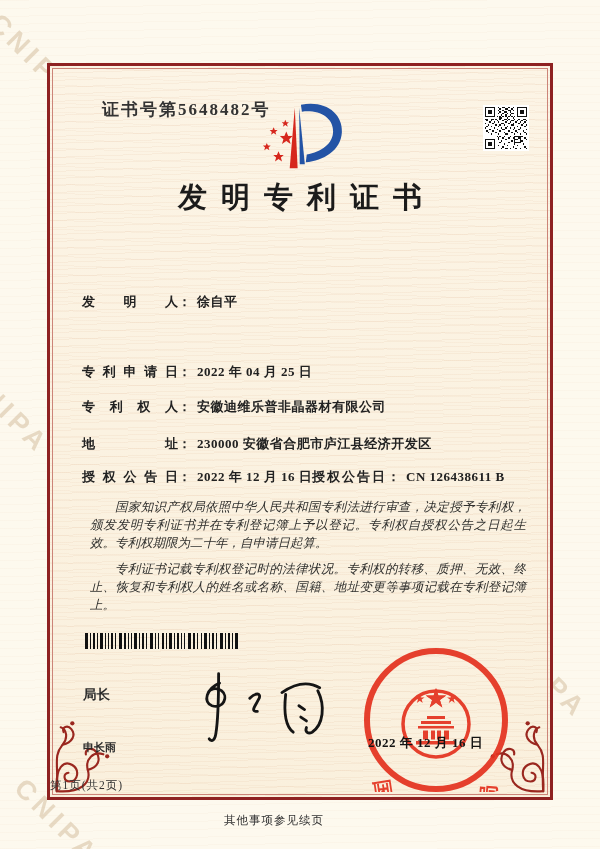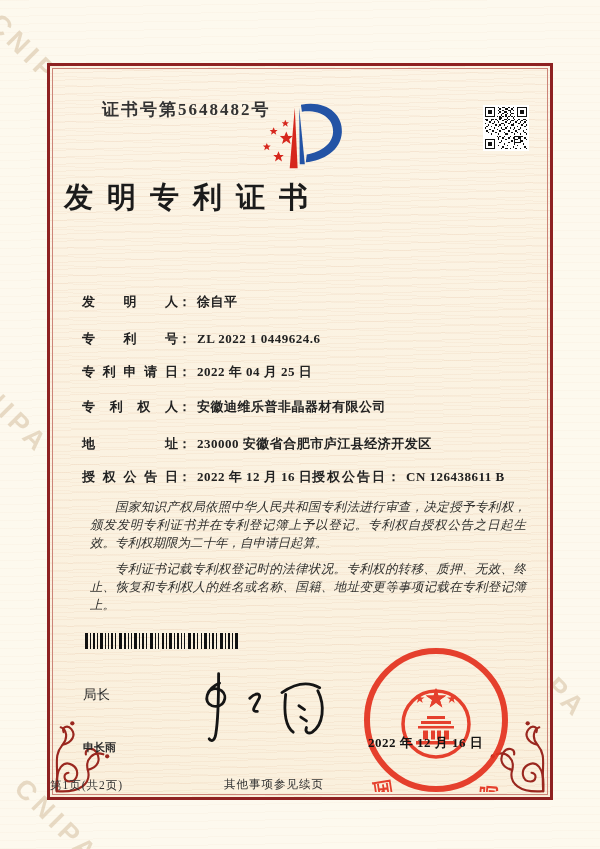--- a/index.html
+++ b/index.html
@@ -25,43 +25,43 @@
     background:
       repeating-linear-gradient(178deg, rgba(214,160,120,0.10) 0 1px, transparent 1px 7px),
       repeating-linear-gradient(2deg, rgba(214,160,120,0.08) 0 1px, transparent 1px 9px),
       linear-gradient(#fcf4e5,#faf0dd);
     z-index:2;
   }
   .frame-inner{position:absolute;inset:2px;border:1px solid #cc8478;pointer-events:none;}
   .cert-no{position:absolute;left:32px;top:32px;font-size:17px;font-weight:bold;letter-spacing:2px;color:#333;margin-left:20px;}
   .logo{position:absolute;left:198px;top:32px;}
   .qr{position:absolute;left:433px;top:39px;width:46px;height:46px;background:#fff;padding:2px;box-sizing:border-box;}
-  .title{position:absolute;left:0;top:112px;width:100%;text-align:left;
+  .title{position:absolute;left:0;top:112px;width:100%;text-align:center;
     font-size:29px;font-weight:bold;letter-spacing:14px;text-indent:14px;color:#1b1b1b;}
   .row{position:absolute;left:32px;white-space:nowrap;font-size:13px;font-weight:bold;color:#222;}
   .flabel{display:inline-block;width:96px;text-align:justify;text-align-last:justify;vertical-align:bottom;}
   .fcolon{display:inline-block;margin-right:6px;}
   .fvalue{letter-spacing:0.5px;}
   .fvalue.sm{font-size:12px;letter-spacing:0;}
   .pair2{position:absolute;left:230px;top:0;white-space:nowrap;}
   .pair2 .flabel2{letter-spacing:2px;font-weight:bold;}
   .legal{position:absolute;left:32px;top:424px;width:452px;
     font-size:12.5px;line-height:18px;font-style:italic;color:#30302e;text-align:justify;}
   .legal p{margin:8px;text-indent:2em;}
   .barcode{position:absolute;left:35px;top:567px;}
   .sig-title{position:absolute;left:33px;top:620px;font-family:"Liberation Sans","DejaVu Sans",sans-serif;
-    font-size:13.5px;font-weight:normal;color:#2a2a2a;}
+    font-size:13.5px;font-weight:bold;color:#2a2a2a;}
   .sig-name{position:absolute;left:33px;top:674px;font-family:"Liberation Sans","DejaVu Sans",sans-serif;
     font-size:11px;font-weight:bold;color:#2a2a2a;}
   .sig-hand{position:absolute;left:133px;top:602px;}
   .seal{position:absolute;left:311px;top:576px;width:150px;height:150px;z-index:3;}
   .seal-date{position:absolute;left:318px;top:668px;width:160px;z-index:4;
     font-size:13px;font-weight:bold;color:#141414;letter-spacing:0.5px;white-space:nowrap;}
   .page-info{position:absolute;left:0;top:712px;width:100%;text-align:left;font-size:11.5px;color:#333;letter-spacing:1px;}
-  .foot-note{position:absolute;left:0;top:777px;width:548px;text-align:center;font-size:11.5px;color:#333;letter-spacing:1px;z-index:2;}
+  .foot-note{position:absolute;left:0;top:813px;width:548px;text-align:center;font-size:11.5px;color:#333;letter-spacing:1px;z-index:2;}
   .flourish{position:absolute;bottom:1px;width:92px;height:92px;}
   .flourish.fl-left{left:1px;}
   .flourish.fl-right{right:1px;transform:scaleX(-1);}
 </style>
 </head>
 <body>
 
 <div class="wm" style="left:-22px;top:41px">CNIPA</div>
 <div class="wm" style="left:148px;top:141px">CNIPA</div>
 <div class="wm" style="left:353px;top:291px">CNIPA</div>
@@ -138,23 +138,20 @@
         <rect x="20" y="21" width="1" height="3"></rect>
         <rect x="24" y="21" width="1" height="3"></rect>
         <rect x="22" y="22" width="1" height="1"></rect>
     </g>
   </svg>
 
   <div class="title">发明专利证书</div>
 
   <div class="row" style="top:227px">
     <span class="flabel">发明人</span><span class="fcolon">：</span><span class="fvalue">徐自平</span>
-  </div>
-  <div class="row" style="top:264px">
-    <span class="flabel">专利号</span><span class="fcolon">：</span><span class="fvalue">ZL 2022 1 0449624.6</span>
   </div>
   <div class="row" style="top:297px">
     <span class="flabel">专利申请日</span><span class="fcolon">：</span><span class="fvalue">2022 年 04 月 25 日</span>
   </div>
   <div class="row" style="top:332px">
     <span class="flabel">专利权人</span><span class="fcolon">：</span><span class="fvalue">安徽迪维乐普非晶器材有限公司</span>
   </div>
   <div class="row" style="top:369px">
     <span class="flabel">地址</span><span class="fcolon">：</span><span class="fvalue">230000  安徽省合肥市庐江县经济开发区</span>
   </div>

